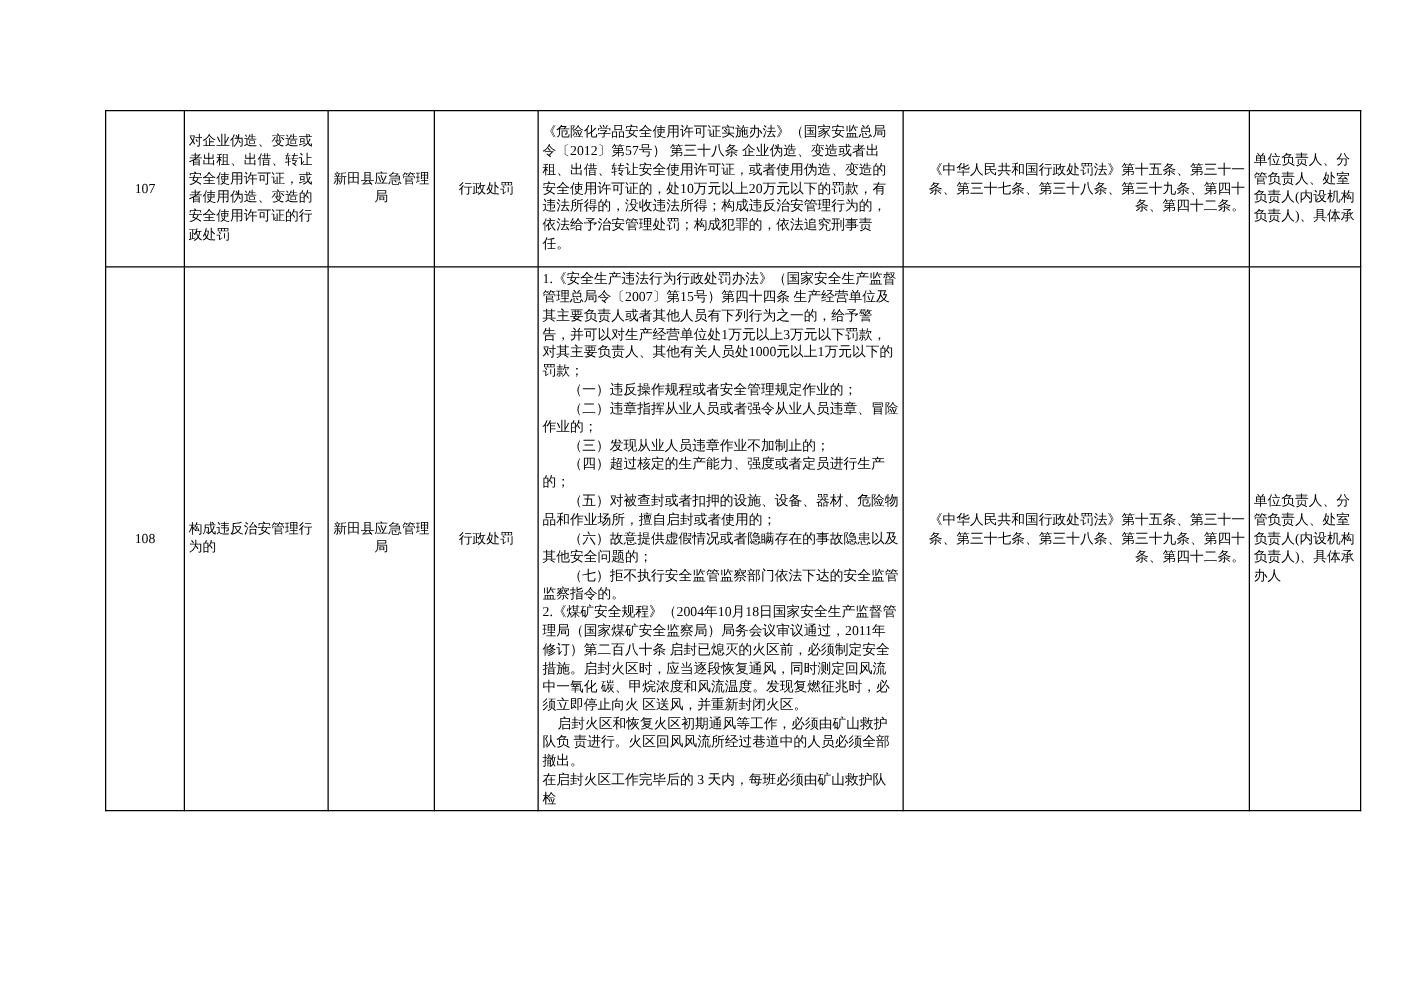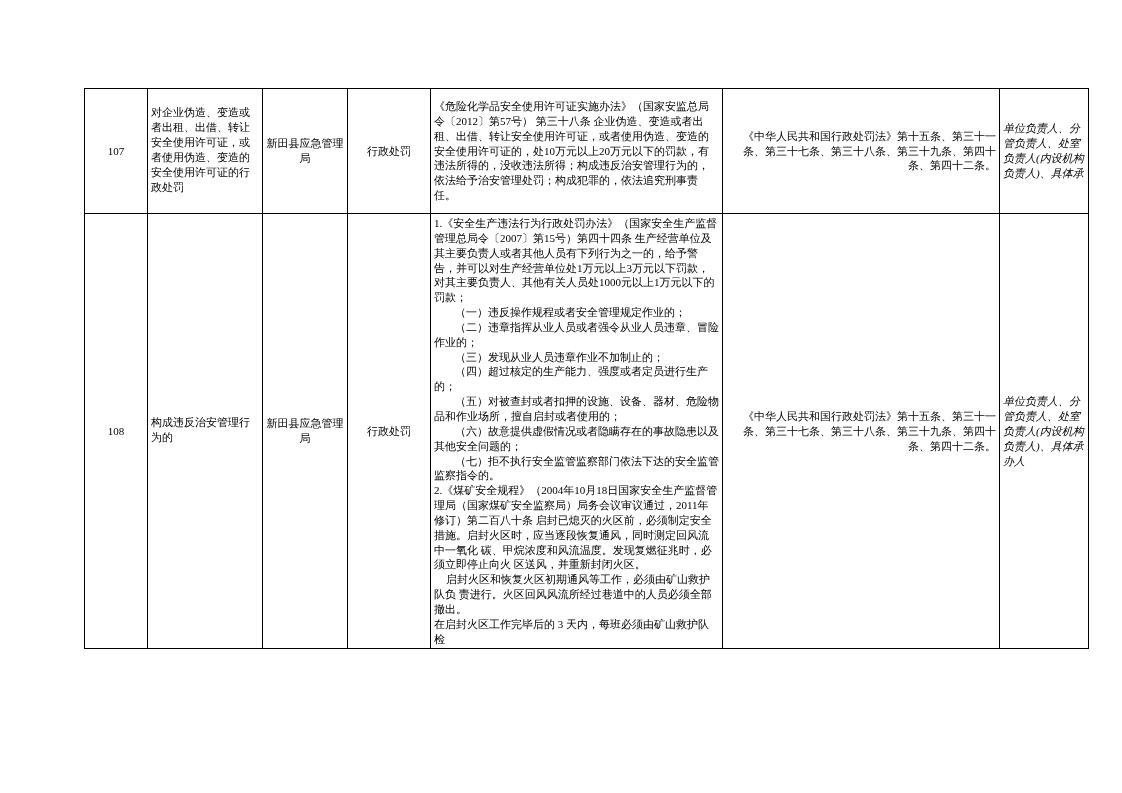--- a/index.html
+++ b/index.html
@@ -44,21 +44,20 @@
     font-size: 12px;
     margin-top: 24px;
   }
   td.col-item {
     width: 108px;
     text-align: left;
     font-size: 12.5px;
     line-height: 1.5;
     padding-left: 5px;
     padding-right: 3px;
-    font-family: Liberation Mono, monospace;
   }
   td.col-org {
     width: 78px;
     text-align: center;
     font-size: 12.5px;
     line-height: 1.5;
   }
   td.col-type {
     width: 76px;
     text-align: center;
@@ -81,21 +80,20 @@
     font-size: 10.5px;
     line-height: 1.5;
     padding: 4px 5px;
   }
   td.col-resp {
     width: 82px;
     text-align: left;
     font-size: 12px;
     line-height: 1.55;
     padding-left: 5px;
-    font-style: italic;
   }
   .row-107 td {
     height: 120px;
   }
   .row-108 td {
     height: 390px;
   }
   .basis-block p {
     margin: 0;
     text-indent: 0;

